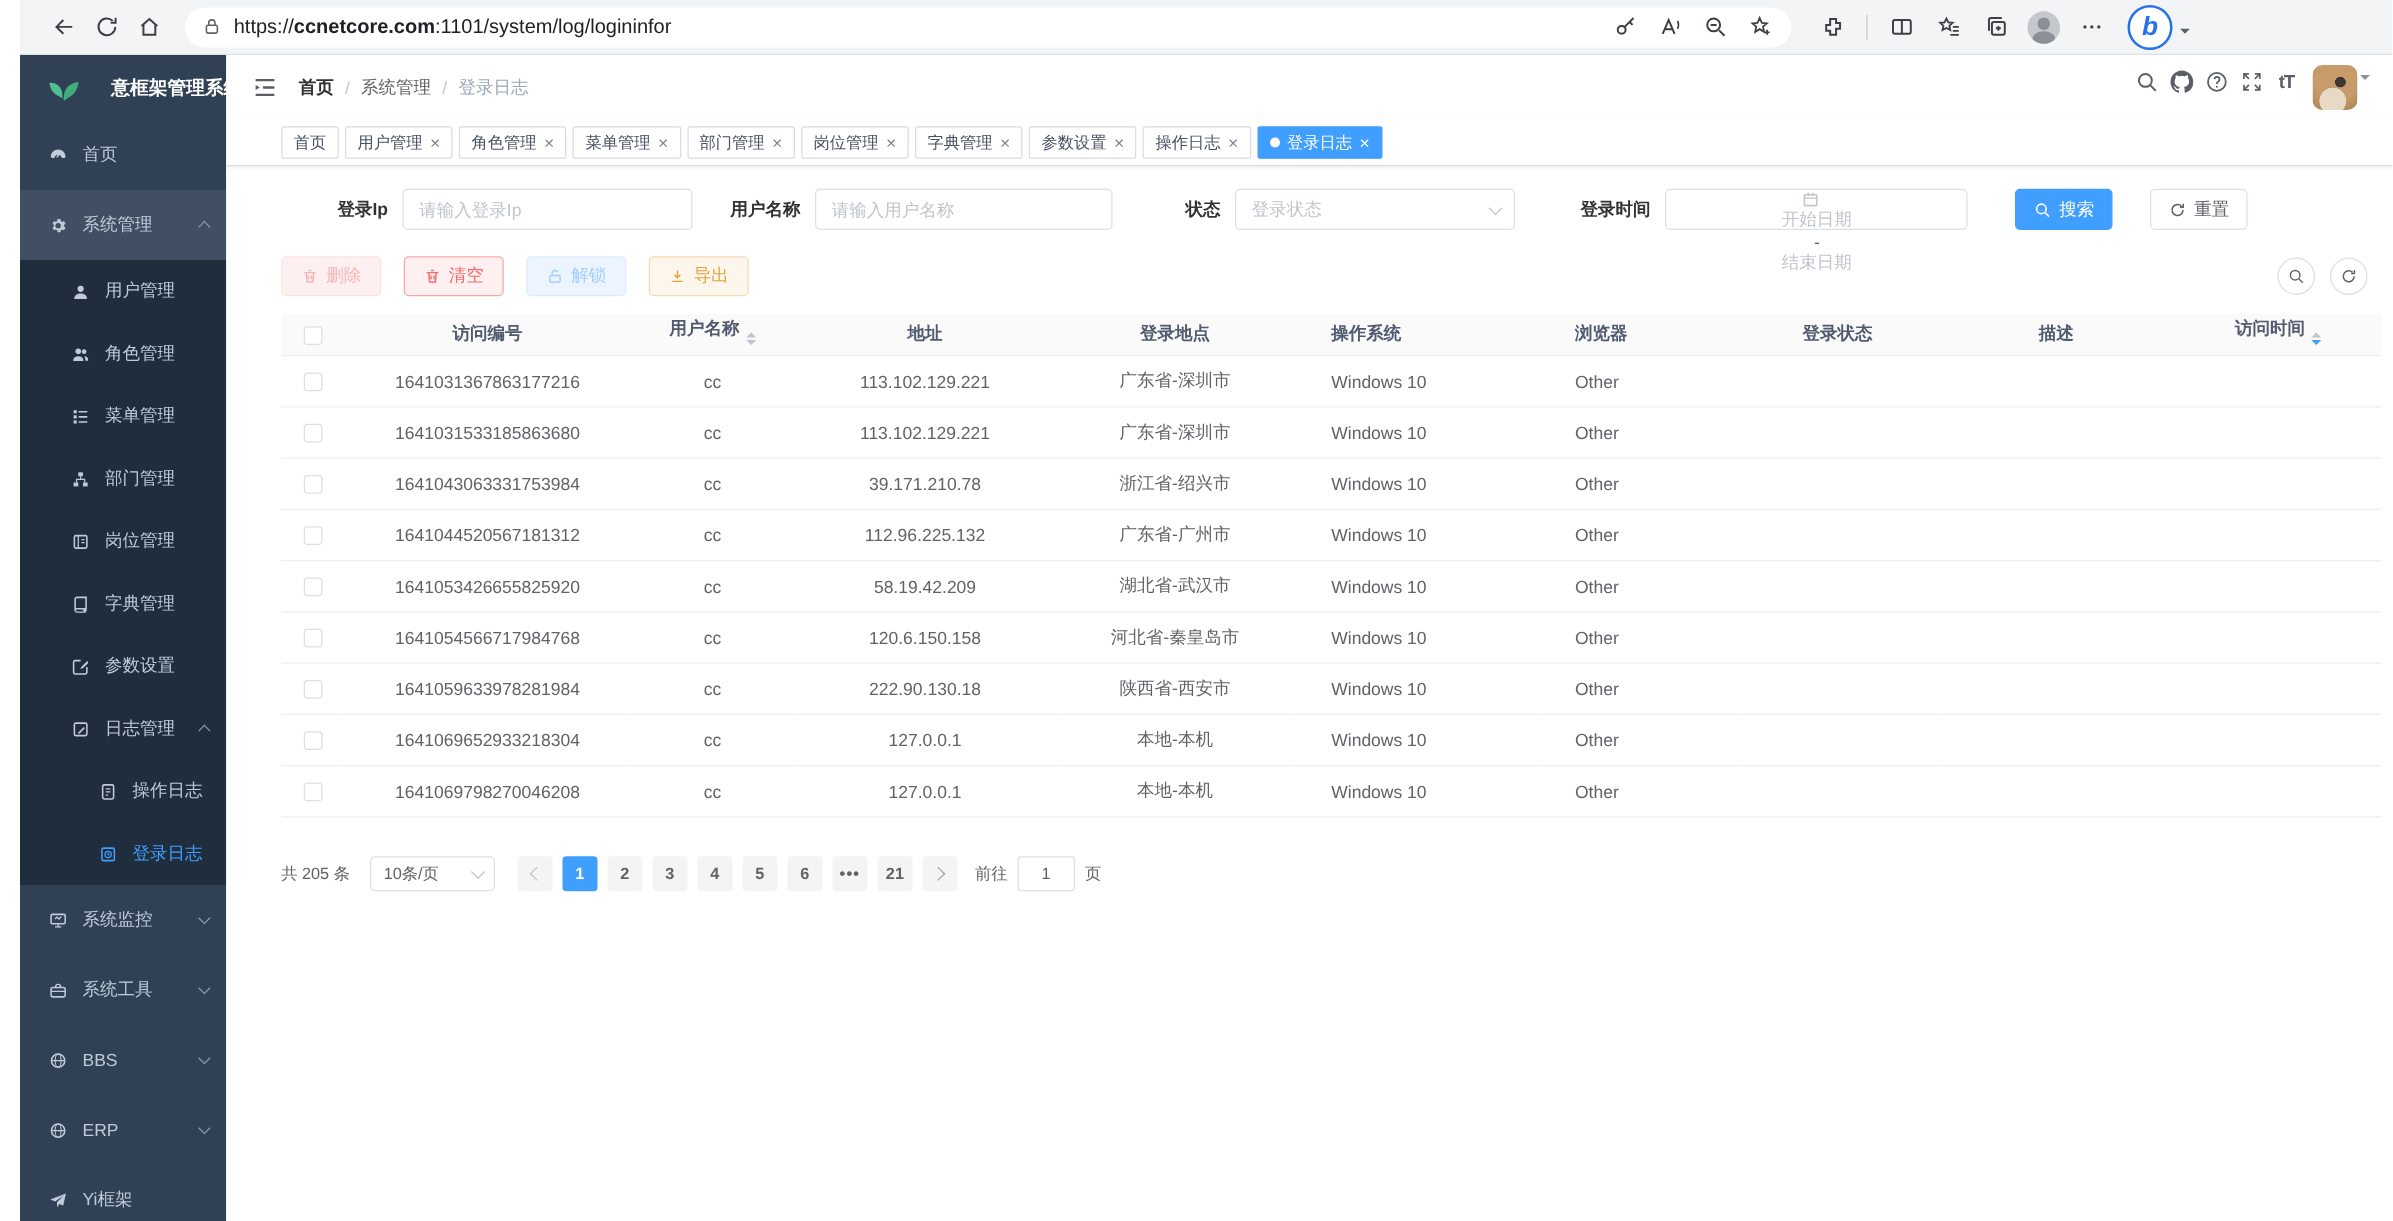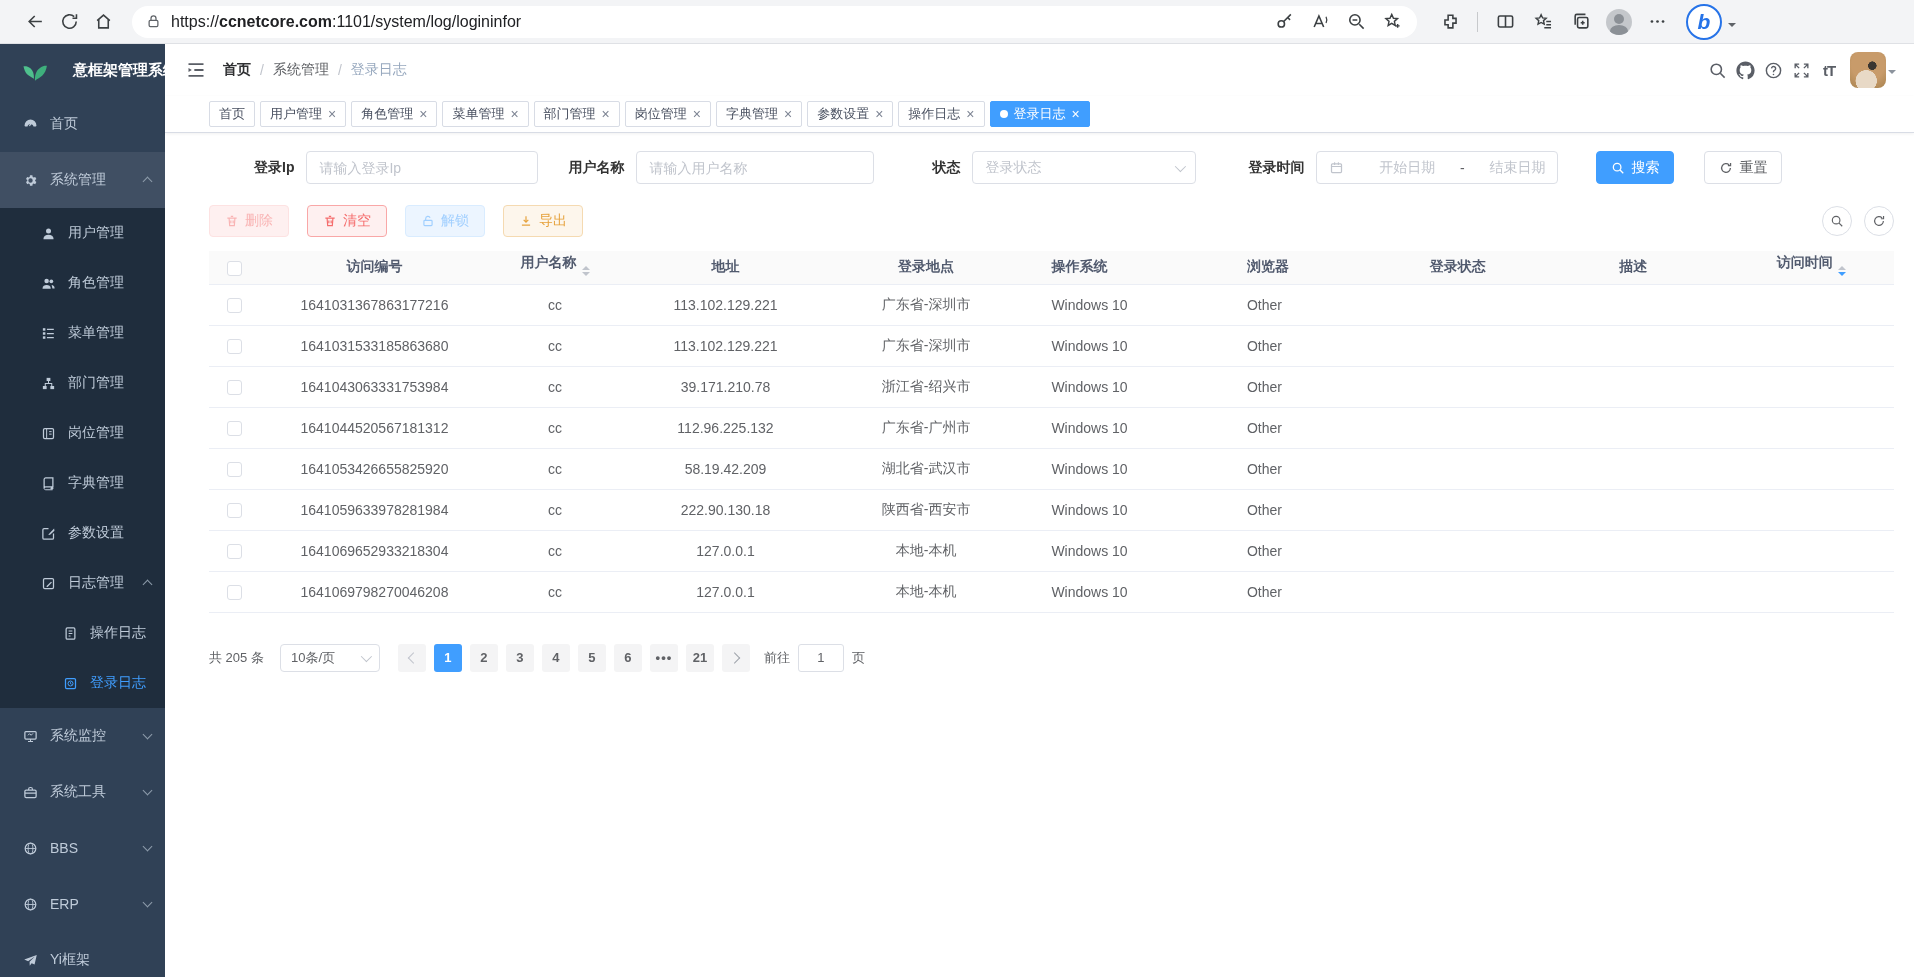--- a/index.html
+++ b/index.html
@@ -1,18 +1,18 @@
 <!DOCTYPE html>
 <html><head>
 <meta charset="utf-8">
 <style>
   * { margin:0; padding:0; box-sizing:border-box; }
   html,body { width:1914px; height:977px; overflow:hidden; }
   body { font-family:"Liberation Sans","DejaVu Sans",sans-serif; background:#fff; color:#303133; }
-  .page { width:1914px; height:977px; display:flex; flex-direction:column; overflow:hidden; }
+  .page { width:1914px; height:977px; display:flex; flex-direction:column; overflow:hidden;padding-left:16px; }
 
   
   .browser { height:44px; background:#f3f4f6; border-bottom:1px solid #dfe1e5; display:flex; align-items:center; padding:0 14px 0 18px; flex:0 0 auto; }
   .b-icon { width:34px; height:34px; display:flex; align-items:center; justify-content:center; color:#3c4043; border-radius:6px; flex:0 0 auto; }
   .b-icon svg { width:19px; height:19px; }
   .url-pill { flex:0 0 auto; width:1285px; height:32px; background:#fff; border-radius:16px; margin:0 10px 0 12px; display:flex; align-items:center; padding:0 10px 0 14px; }
   .url-pill .lock { color:#5f6368; margin-right:10px; }
   .url-pill .lock svg { width:15px; height:15px; display:block; }
   .url-text { font-size:16px; color:#202124; white-space:nowrap; flex:1 1 auto; }
   .url-text .domain { font-weight:700; }
@@ -55,21 +55,21 @@
 
   
   .navbar { height:52px; flex:0 0 auto; display:flex; align-items:center; padding:0 18px; }
   .hamburger { color:#5a5e66; width:26px; height:26px; display:flex; align-items:center; justify-content:center; cursor:pointer; }
   .hamburger svg { width:20px; height:20px; }
   .breadcrumb { display:flex; align-items:center; margin-left:14px; font-size:14px; gap:9px; }
   .bc-sep { color:#c0c4cc; }
   .bc-1 { color:#303133; font-weight:600; }
   .bc-2 { color:#606266; }
   .bc-3 { color:#97a8be; }
-  .nav-right { margin-left:auto; display:flex; align-items:center; gap:2px; color:#5a5e66; }
+  .nav-right { margin-left:auto; display:flex; align-items:flex-start; gap:2px; color:#5a5e66; }
   .nav-ico { width:26px; height:26px; display:flex; align-items:center; justify-content:center; cursor:pointer; }
   .nav-ico svg { width:19px; height:19px; }
   .font-ico { font-size:15px; font-weight:700; letter-spacing:-1px; }
   .dog-avatar { width:36px; height:36px; border-radius:8px; margin-left:6px;
     background: radial-gradient(circle at 62% 38%, #3b3630 0 13%, transparent 14%),
                 radial-gradient(circle at 45% 80%, #e8d9c6 0 30%, transparent 31%),
                 radial-gradient(circle at 50% 35%, #c89b6a 0 55%, #a8834f 100%); }
   .nav-caret { width:0; height:0; border:4.5px solid transparent; border-top-color:#8c939d; margin-top:8px; }
 
   
@@ -522,21 +522,21 @@
           </div>
           <div class="grp" style="margin-left:58px;">
             <span class="f-label">状态</span>
             <span class="f-input" style="width:224px;">
               <span class="ph">登录状态</span>
               <span class="sel-caret"></span>
             </span>
           </div>
           <div class="grp" style="margin-left:52px;">
             <span class="f-label">登录时间</span>
-            <span class="f-input" style="width:242px; justify-content:space-between;">
+            <span class="f-input" style="width:242px; justify-content:space-between;flex-direction:column;">
               <span class="date-ico">
                 <svg viewBox="0 0 24 24" fill="none" stroke="currentColor" stroke-width="2">
                     <rect x="4" y="6" width="16" height="14" rx="1.5"></rect>
                     <path d="M4 10.5h16M9 3.5V8M15 3.5V8" stroke-width="1.7"></path>
                   </svg>
               </span>
               <span class="ph">开始日期</span>
               <span class="ph" style="color:#606266;">-</span>
               <span class="ph">结束日期</span>
             </span>
@@ -690,20 +690,32 @@
               <td>58.19.42.209</td>
               <td>湖北省-武汉市</td>
               <td class="al">Windows 10</td>
               <td class="al">Other</td>
               <td></td>
               <td></td>
               <td></td>
             </tr>
             <tr>
               <td><span class="cb"></span></td>
+              <td>1641054566717984768</td>
+              <td>cc</td>
+              <td>120.6.150.158</td>
+              <td>河北省-秦皇岛市</td>
+              <td class="al">Windows 10</td>
+              <td class="al">Other</td>
+              <td></td>
+              <td></td>
+              <td></td>
+            </tr>
+            <tr>
+              <td><span class="cb"></span></td>
               <td>1641059633978281984</td>
               <td>cc</td>
               <td>222.90.130.18</td>
               <td>陕西省-西安市</td>
               <td class="al">Windows 10</td>
               <td class="al">Other</td>
               <td></td>
               <td></td>
               <td></td>
             </tr>

